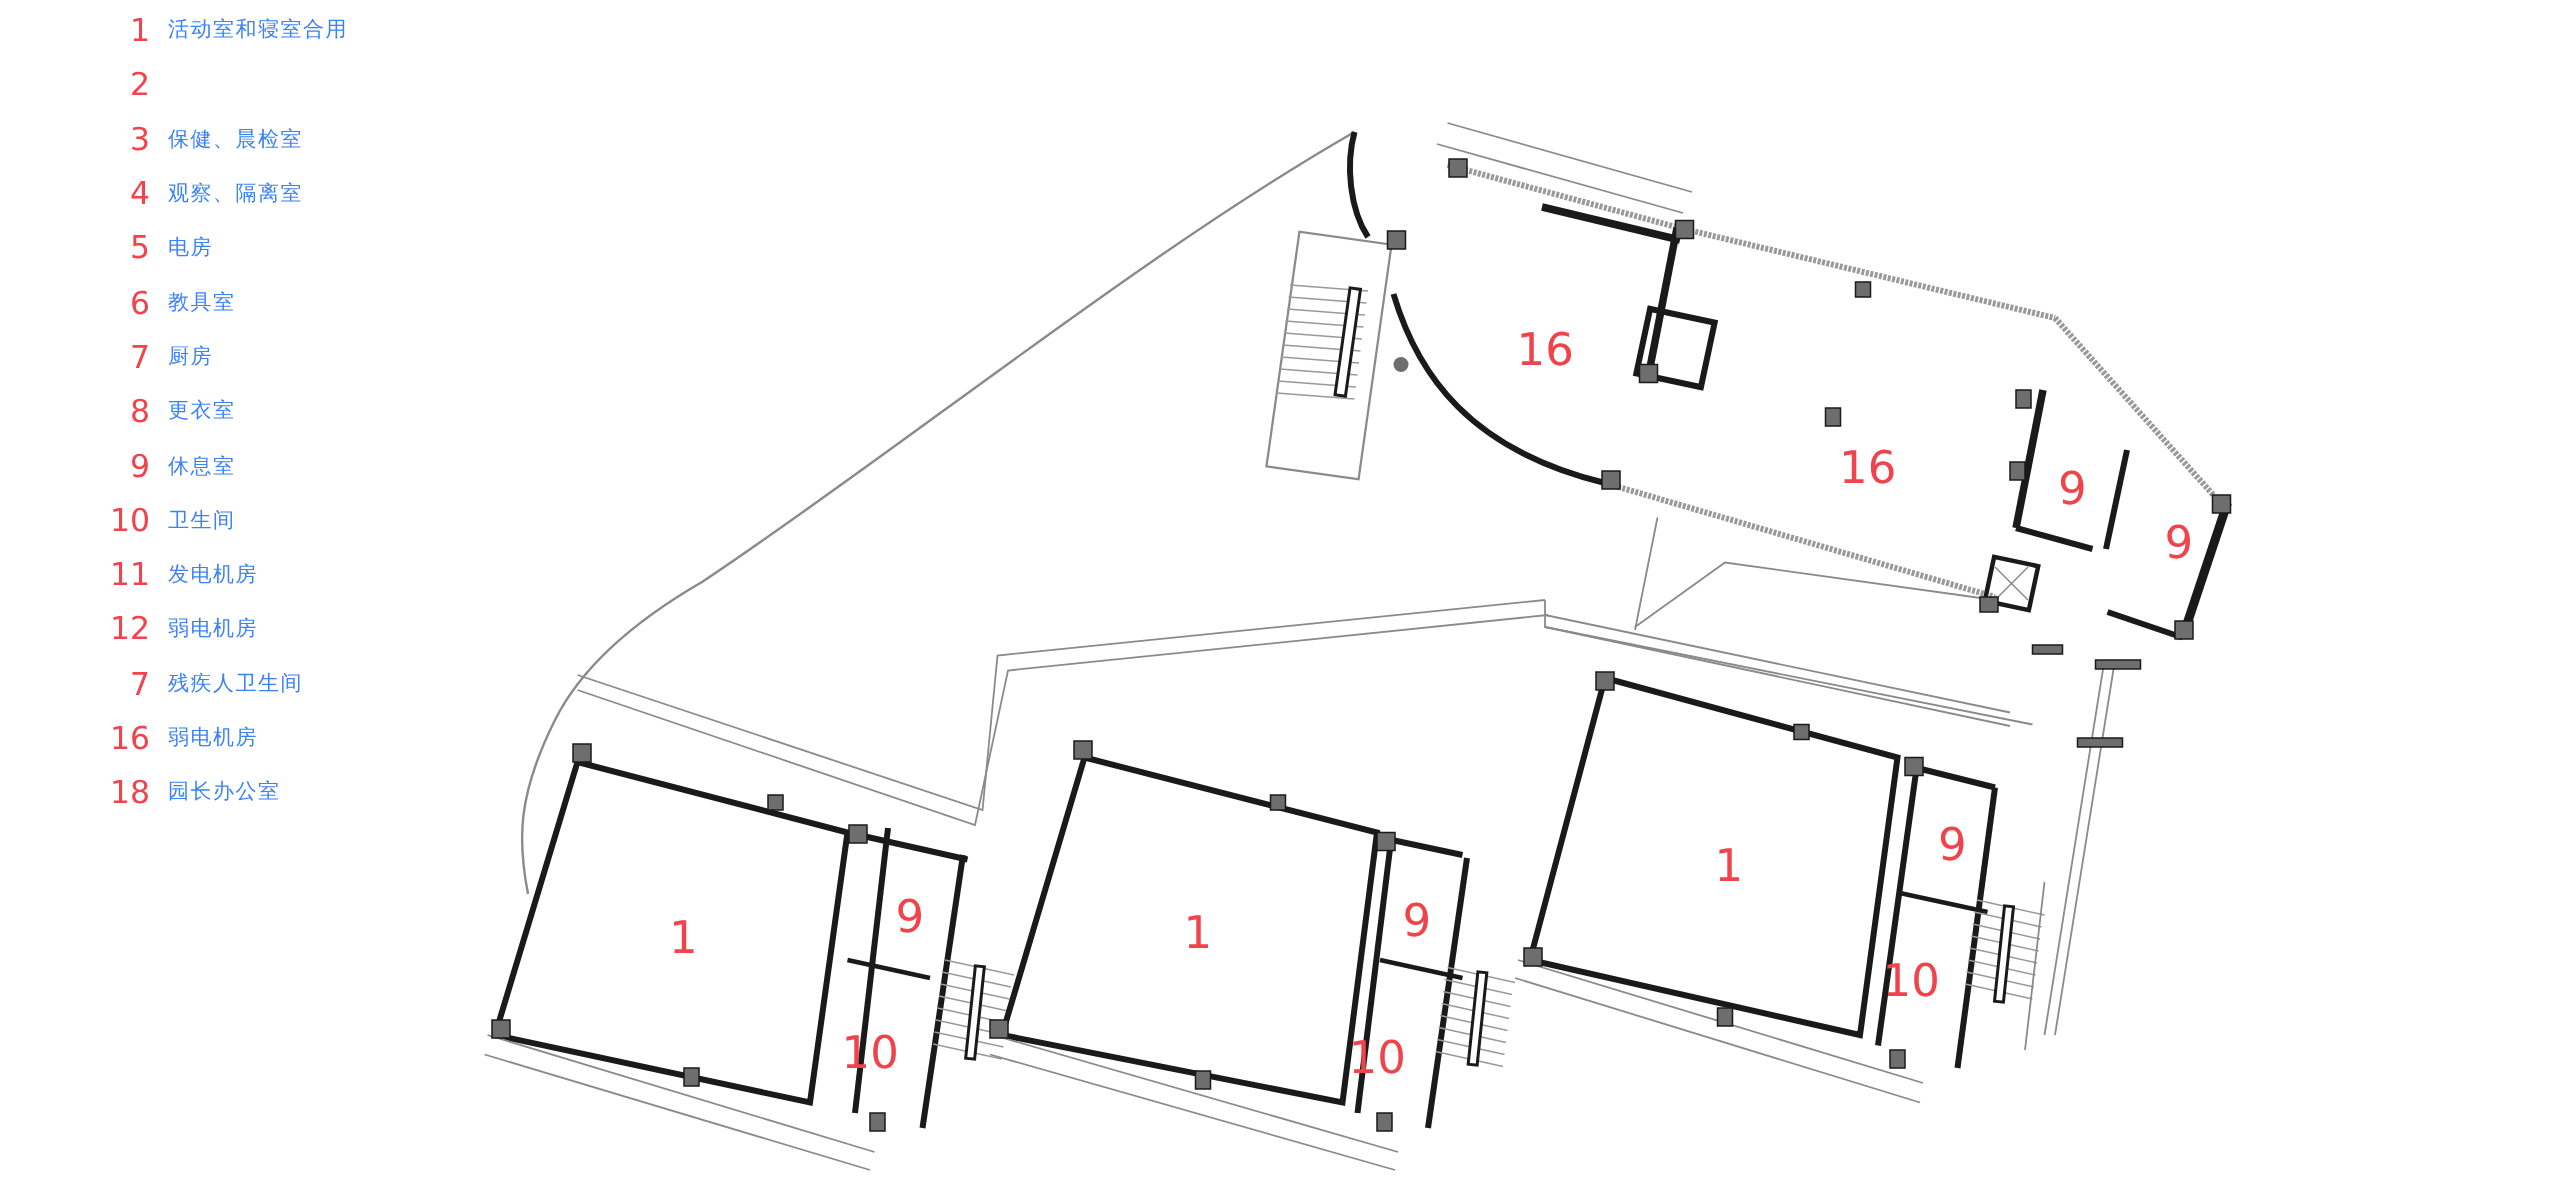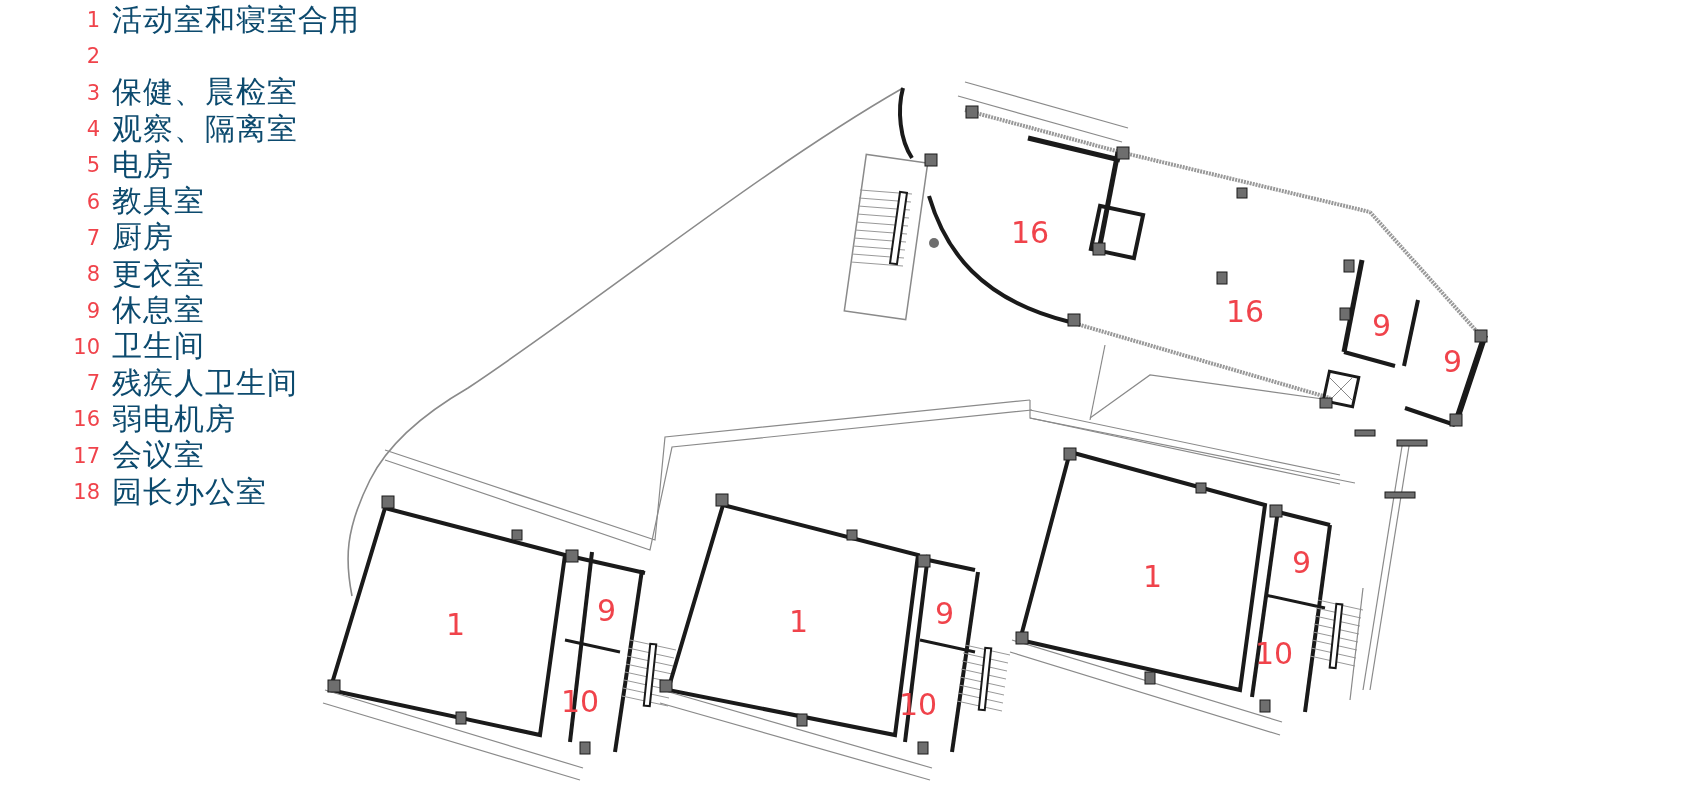--- a/index.html
+++ b/index.html
@@ -1,20 +1,20 @@
 <!DOCTYPE html>
 <html><head>
 <meta charset="utf-8">
 <style>
   html, body { margin:0; padding:0; background:#ffffff; }
   body { width:1700px; height:791px; position:relative; overflow:hidden; font-family:"DejaVu Sans", sans-serif; }
   .legend { position:absolute; left:62px; top:2px; }
   .legend-row { display:flex; align-items:center; height:36.3px; }
   .legend-num { width:38px; text-align:right; color:#f0434b; font-family:"DejaVu Sans", sans-serif; font-size:21px; padding-right:12px; }
-  .legend-label { color:#0c4a6e; font-size:30px; letter-spacing:1px; white-space:nowrap; }
+  .legend-label { color:#3b82f6; font-size:14px; letter-spacing:1px; white-space:nowrap; }
   svg.plan { position:absolute; left:0; top:0; }
   .room-label { fill:#f0434b; font-family:"DejaVu Sans", sans-serif; font-size:30px; font-weight:normal; }
 </style>
 </head>
 <body>
 
 <div class="legend">
   <div class="legend-row">
       <span class="legend-num">1</span>
       <span class="legend-label">活动室和寝室合用</span>
@@ -48,30 +48,34 @@
     </div>
   <div class="legend-row">
       <span class="legend-num">9</span>
       <span class="legend-label">休息室</span>
     </div>
   <div class="legend-row">
       <span class="legend-num">10</span>
       <span class="legend-label">卫生间</span>
     </div>
   <div class="legend-row">
+      <span class="legend-num">11</span>
+      <span class="legend-label">发电机房</span>
+    </div>
+  <div class="legend-row">
+      <span class="legend-num">12</span>
+      <span class="legend-label">弱电机房</span>
+    </div>
+  <div class="legend-row">
       <span class="legend-num">7</span>
       <span class="legend-label">残疾人卫生间</span>
     </div>
   <div class="legend-row">
       <span class="legend-num">16</span>
       <span class="legend-label">弱电机房</span>
-    </div>
-  <div class="legend-row">
-      <span class="legend-num">17</span>
-      <span class="legend-label">会议室</span>
     </div>
   <div class="legend-row">
       <span class="legend-num">18</span>
       <span class="legend-label">园长办公室</span>
     </div>
 </div>
 
 <svg class="plan" width="1700" height="791" viewBox="0 0 1700 791">
 
   <path d="M903 88 C 760 170, 600 300, 468 388 C 430 410, 390 440, 370 480 C 345 530, 345 560, 352 596" fill="none" stroke="#8a8a8a" stroke-width="1.6"></path>

